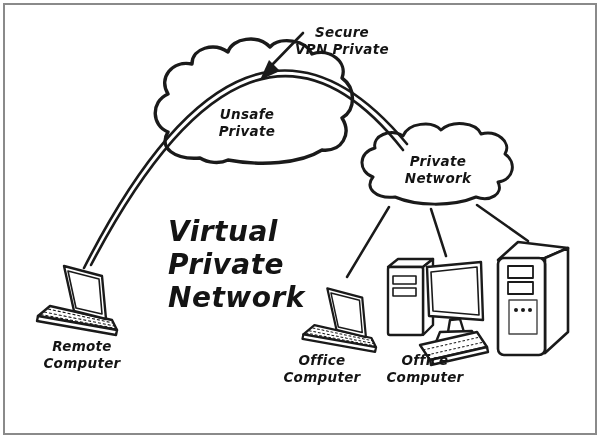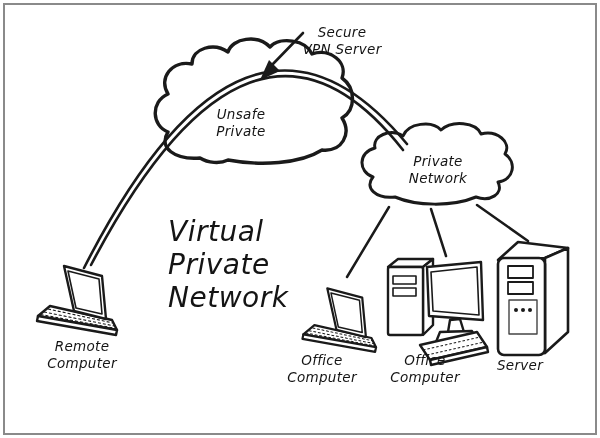--- a/index.html
+++ b/index.html
@@ -13,21 +13,21 @@
   #frame{
     position:absolute; inset:3px;
     border:2px solid #8a8a8a;
     pointer-events:none;
   }
   svg{position:absolute;left:0;top:0;}
   .lbl{
     position:absolute;
     font-family:"DejaVu Sans", sans-serif;
     font-style:italic;
-    font-weight:normal;
+    font-weight:bold;
     color:#141414;
     text-align:center;
   }
   .lbl-small{font-size:13.5px; line-height:17px; letter-spacing:0.3px;}
   .lbl-title{
     font-size:28px; line-height:33px; text-align:left; letter-spacing:0.5px;margin-top:35px;
   }
   .lbl div{white-space:nowrap;}
 </style>
 </head>
@@ -130,24 +130,24 @@
       <g fill="#1a1a1a" stroke="none">
         <circle cx="21" cy="70" r="2"></circle>
         <circle cx="28" cy="70" r="2"></circle>
         <circle cx="35" cy="70" r="2"></circle>
       </g>
     </g>
   </svg>
 
   <div class="lbl lbl-small" style="left:287px; top:24px; width:110px;">
     <div>Secure</div>
-    <div>VPN Server</div>
+    <div>VPN Private</div>
   </div>
 
-  <div class="lbl lbl-small" style="left:191px; top:106px; width:100px;">
+  <div class="lbl lbl-small" style="left:197px; top:106px; width:100px;">
     <div>Unsafe</div>
     <div>Private</div>
   </div>
 
   <div class="lbl lbl-small" style="left:388px; top:153px; width:100px;">
     <div>Private</div>
     <div>Network</div>
   </div>
 
   <div class="lbl lbl-title" style="left:168px; top:180px; width:150px;">
@@ -164,18 +164,15 @@
   <div class="lbl lbl-small" style="left:272px; top:352px; width:100px;">
     <div>Office</div>
     <div>Computer</div>
   </div>
 
   <div class="lbl lbl-small" style="left:375px; top:352px; width:100px;">
     <div>Office</div>
     <div>Computer</div>
   </div>
 
-  <div class="lbl lbl-small" style="left:470px; top:357px; width:100px;">
-    <div>Server</div>
-  </div>
 
   <div id="frame"></div>
 </div>
 
 </body></html>

